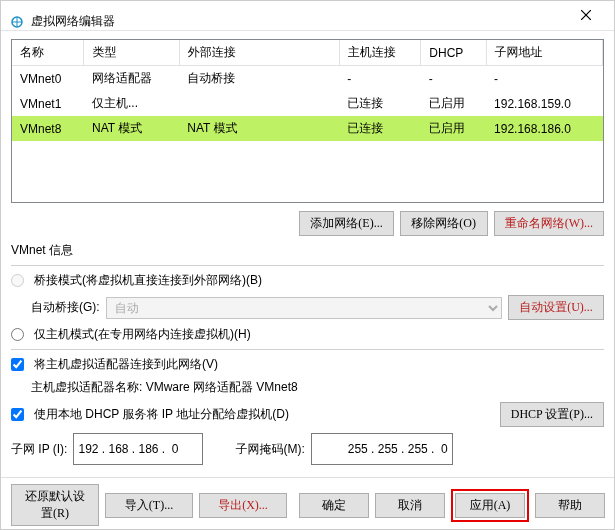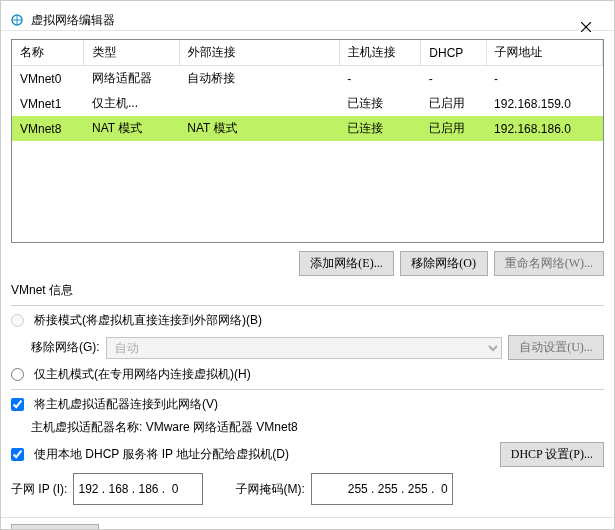--- a/index.html
+++ b/index.html
@@ -8,41 +8,41 @@
   font-size: 12px;
   background: #fff;
   width: 615px;
   height: 530px;
   overflow: hidden;
   border: 1px solid #ccc;
 }
 .titlebar {
   height: 30px;
   display: flex;
-  align-items: flex-start;
-  padding: 11px 8px;
+  align-items: flex-end;
+  padding: 0 8px;
   border-bottom: 1px solid #e5e5e5;
 }
 .title-icon {
   width: 16px; height: 16px;
   display: inline-flex; align-items: center; justify-content: center;
   margin-right: 6px;
   color: #1e90c8;
 }
 .titlebar .title { flex: 1; }
 .close-btn {
   width: 40px; height: 30px;
   display: flex; align-items: center; justify-content: center;
   cursor: pointer;
 }
 .content { padding: 8px 10px 6px 10px; }
 .table-box {
   border: 1px solid #828790;
   background: #fff;
-  height: 204px;
+  height: 164px;
   overflow: auto;
 }
 table { width: 100%; border-collapse: collapse; }
 th {
   text-align: left;
   font-weight: normal;
   padding: 4px 8px;
   border-right: 1px solid #e1e1e1;
   border-bottom: 1px solid #e1e1e1;
   background: #fff;
@@ -62,21 +62,21 @@
 button {
   font-family: Liberation Serif, serif;
   font-size: 12px;
   padding: 3px 10px;
   background: #e1e1e1;
   border: 1px solid #adadad;
   cursor: pointer;
   min-width: 88px;
 }
 button:disabled {
-  color: #737373;
+  color: #b91c1c;
   cursor: default;
 }
 .section-label {
   margin: 4px 0 6px 0;
 }
 .form-area {
   border-top: 1px solid #d0d0d0;
   margin-top: 2px;
 }
 .form-row {
@@ -205,21 +205,21 @@
   </div>
 
   <div class="section-label">VMnet 信息</div>
   <div class="form-area">
 
     <div class="form-row">
       <input type="radio" name="mode" disabled="" style="">
       <label>桥接模式(将虚拟机直接连接到外部网络)(B)</label>
     </div>
     <div class="form-row indent">
-      <label>移除网络(G):</label>
+      <label>自动桥接(G):</label>
       <select disabled="" style="flex:1">
         <option>自动</option>
       </select>
       <button disabled="" class="right-btn">自动设置(U)...</button>
     </div>
 
 
     <div class="form-row">
       <input type="radio" name="mode" style="">
       <label>仅主机模式(在专用网络内连接虚拟机)(H)</label>

